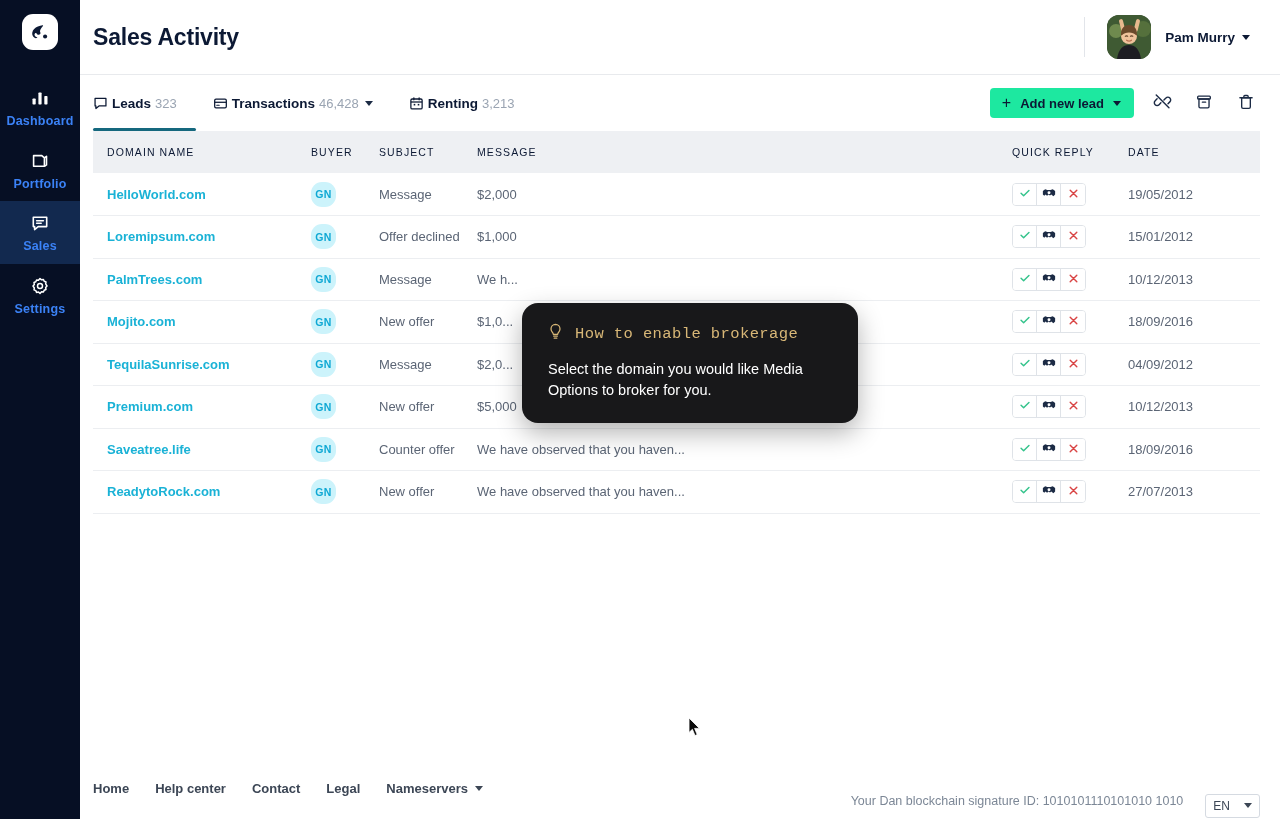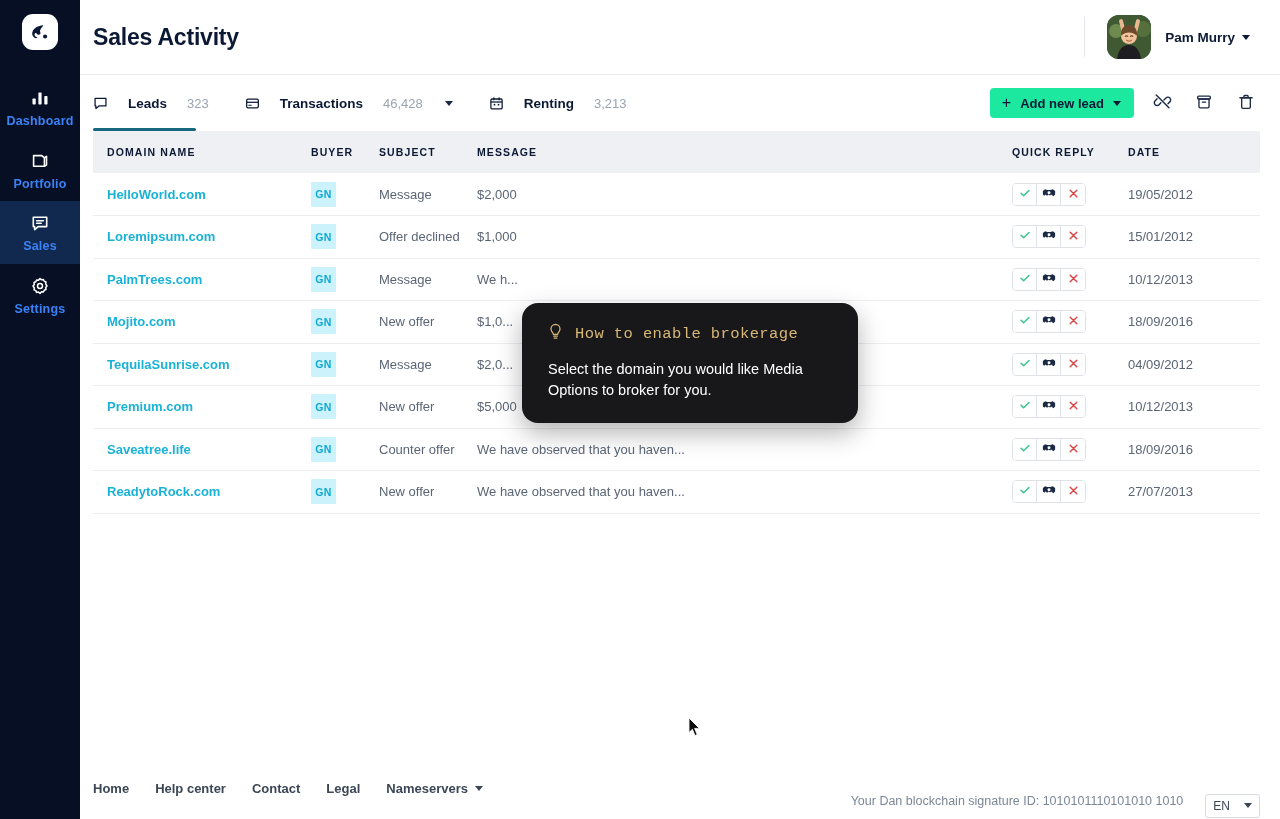--- a/index.html
+++ b/index.html
@@ -120,21 +120,21 @@
     flex: 0 0 56px;
     display: flex;
     align-items: center;
     padding: 0 20px 0 13px;
     position: relative;
   }
   #tabs { display: flex; align-items: flex-end; gap: 0; height: 56px; }
   .tab {
     display: flex;
     align-items: center;
-    gap: 20px;
+    gap: 4px;
     height: 56px;
     padding: 0 22px 0 0;
     margin-right: 14px;
     cursor: pointer;
     position: relative;
   }
   .tab-label { font-size: 13.5px; font-weight: bold; color: #0c1934; }
   .tab-count { font-size: 13px; color: #9aa4b2; font-weight: normal; }
   .tab-underline {
     position: absolute;
@@ -191,21 +191,21 @@
   }
   .tool-btn:first-of-type { margin-left: 28px; }
 
   
   #table-wrap { padding: 0 20px 0 13px; }
   table#leads { width: 100%; border-collapse: collapse; table-layout: fixed; }
   #leads thead th {
     background: #eef0f3;
     text-align: left;
     font-size: 10.5px;
-    font-weight: bold;
+    font-weight: normal;
     letter-spacing: 1.1px;
     color: #0c1934;
     height: 42px;
     padding: 0;
     vertical-align: middle;
   }
   #leads thead th.c-domain { padding-left: 14px; width: 218px; }
   #leads thead th.c-buyer  { width: 68px; }
   #leads thead th.c-subj   { width: 98px; }
   #leads thead th.c-msg    { width: auto; }
@@ -227,21 +227,21 @@
     font-size: 13px;
     text-decoration: none;
     cursor: pointer;
     display: inline-block;
   }
   .buyer-badge {
     display: inline-flex;
     align-items: center;
     justify-content: center;
     width: 25px; height: 25px;
-    border-radius: 1px;
+    border-radius: 11px;
     background: #ccf3fb;
     color: #0fa8d4;
     font-size: 10.5px;
     font-weight: bold;
     letter-spacing: .3px;
   }
   .qr-group {
     display: inline-flex;
     border: 1px solid #dfe3e8;
     border-radius: 4px;

